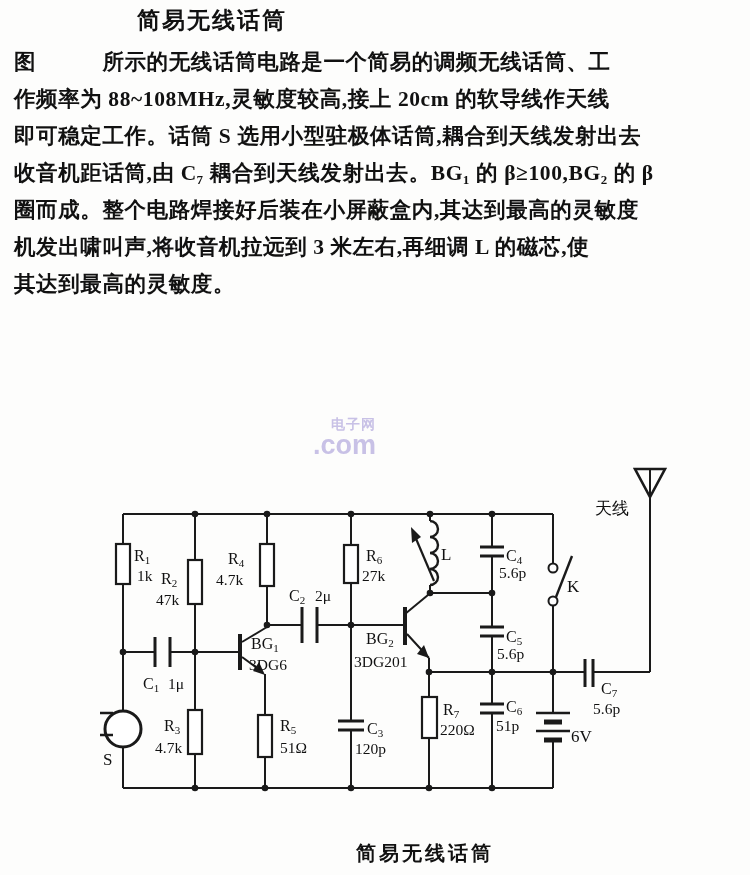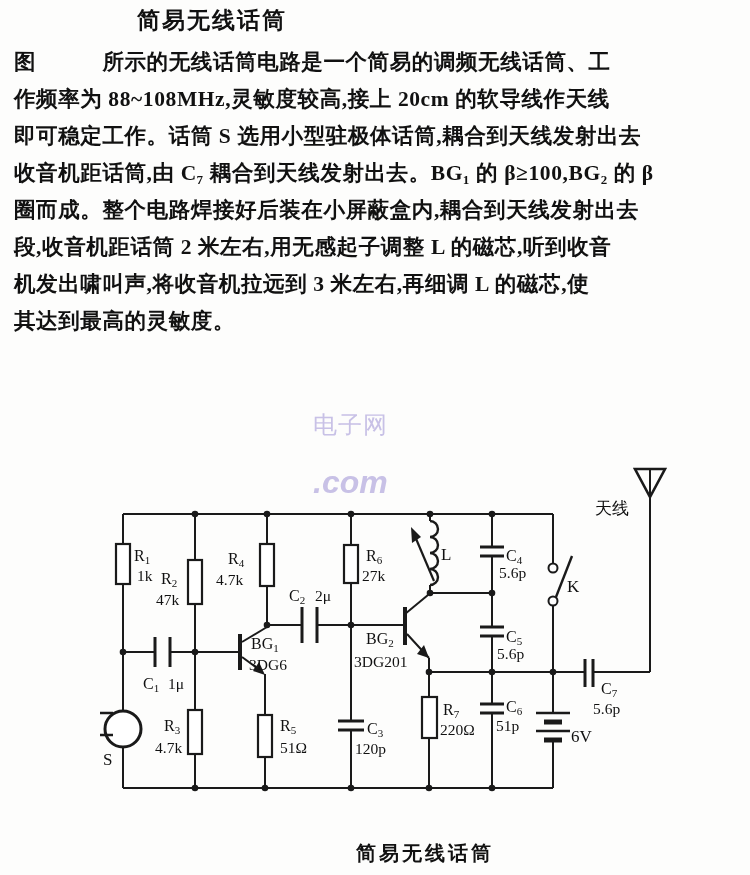--- a/index.html
+++ b/index.html
@@ -16,44 +16,43 @@
   .para .line{
     height:37px;line-height:37px;font-size:21.5px;letter-spacing:0.6px;
     white-space:nowrap;
   }
   .watermark{
     position:absolute;left:311px;top:412px;display:flex;align-items:flex-start;
     font-family:"Liberation Sans","DejaVu Sans",sans-serif;user-select:none;
   }
   .wm-brand{font-size:41px;font-weight:bold;line-height:44px;letter-spacing:1px;}
   .wm-col{display:flex;flex-direction:column;margin-left:2px;margin-top:3px;}
-  .wm-site{font-size:24px;font-weight:normal;line-height:19px;letter-spacing:1px;text-align:right;}
-  .wm-suffix{font-size:32px;font-weight:bold;font-style:italic;line-height:22px;margin-top:37px;}
+  .wm-site{font-size:14px;font-weight:bold;line-height:19px;letter-spacing:1px;text-align:right;}
+  .wm-suffix{font-size:27px;font-weight:bold;line-height:22px;}
   .fig-caption{
     position:absolute;left:356px;top:840px;font-size:20px;font-weight:bold;
     letter-spacing:3px;white-space:nowrap;
   }
   svg.circuit{position:absolute;left:0;top:0;}
   svg .lbl{font-family:"Liberation Serif","DejaVu Serif",serif;font-size:16px;fill:#111;}
   svg .val{font-family:"Liberation Serif","DejaVu Serif",serif;font-size:15.5px;fill:#111;}
   svg .sub{font-size:11px;}
   svg .big{font-size:17px;}
 </style>
 </head>
 <body>
 
 <div class="doc-title">简易无线话筒</div>
 
 <div class="para">
   <div class="line">图　　　所示的无线话筒电路是一个简易的调频无线话筒、工</div>
   <div class="line">作频率为 88~108MHz,灵敏度较高,接上 20cm 的软导线作天线</div>
   <div class="line">即可稳定工作。话筒 S 选用小型驻极体话筒,耦合到天线发射出去</div>
   <div class="line">收音机距话筒,由 C₇ 耦合到天线发射出去。BG₁ 的 β≥100,BG₂ 的 β</div>
-  <div class="line">圈而成。整个电路焊接好后装在小屏蔽盒内,耦合到天线发射出去</div>
-  <div class="line">段,收音机距话筒 2 米左右,用无感起子调整 L 的磁芯,听到收音</div>
+  <div class="line">圈而成。整个电路焊接好后装在小屏蔽盒内,其达到最高的灵敏度</div>
   <div class="line">机发出啸叫声,将收音机拉远到 3 米左右,再细调 L 的磁芯,使</div>
   <div class="line">其达到最高的灵敏度。</div>
 </div>
 
 <div class="watermark">
   <span class="wm-col">
     <span class="wm-site" id="wm-site" style="color: rgb(200, 193, 230);">电子网</span>
     <span class="wm-suffix" id="wm-suffix" style="color: rgb(200, 193, 230);">.com</span>
   </span>
 </div>

